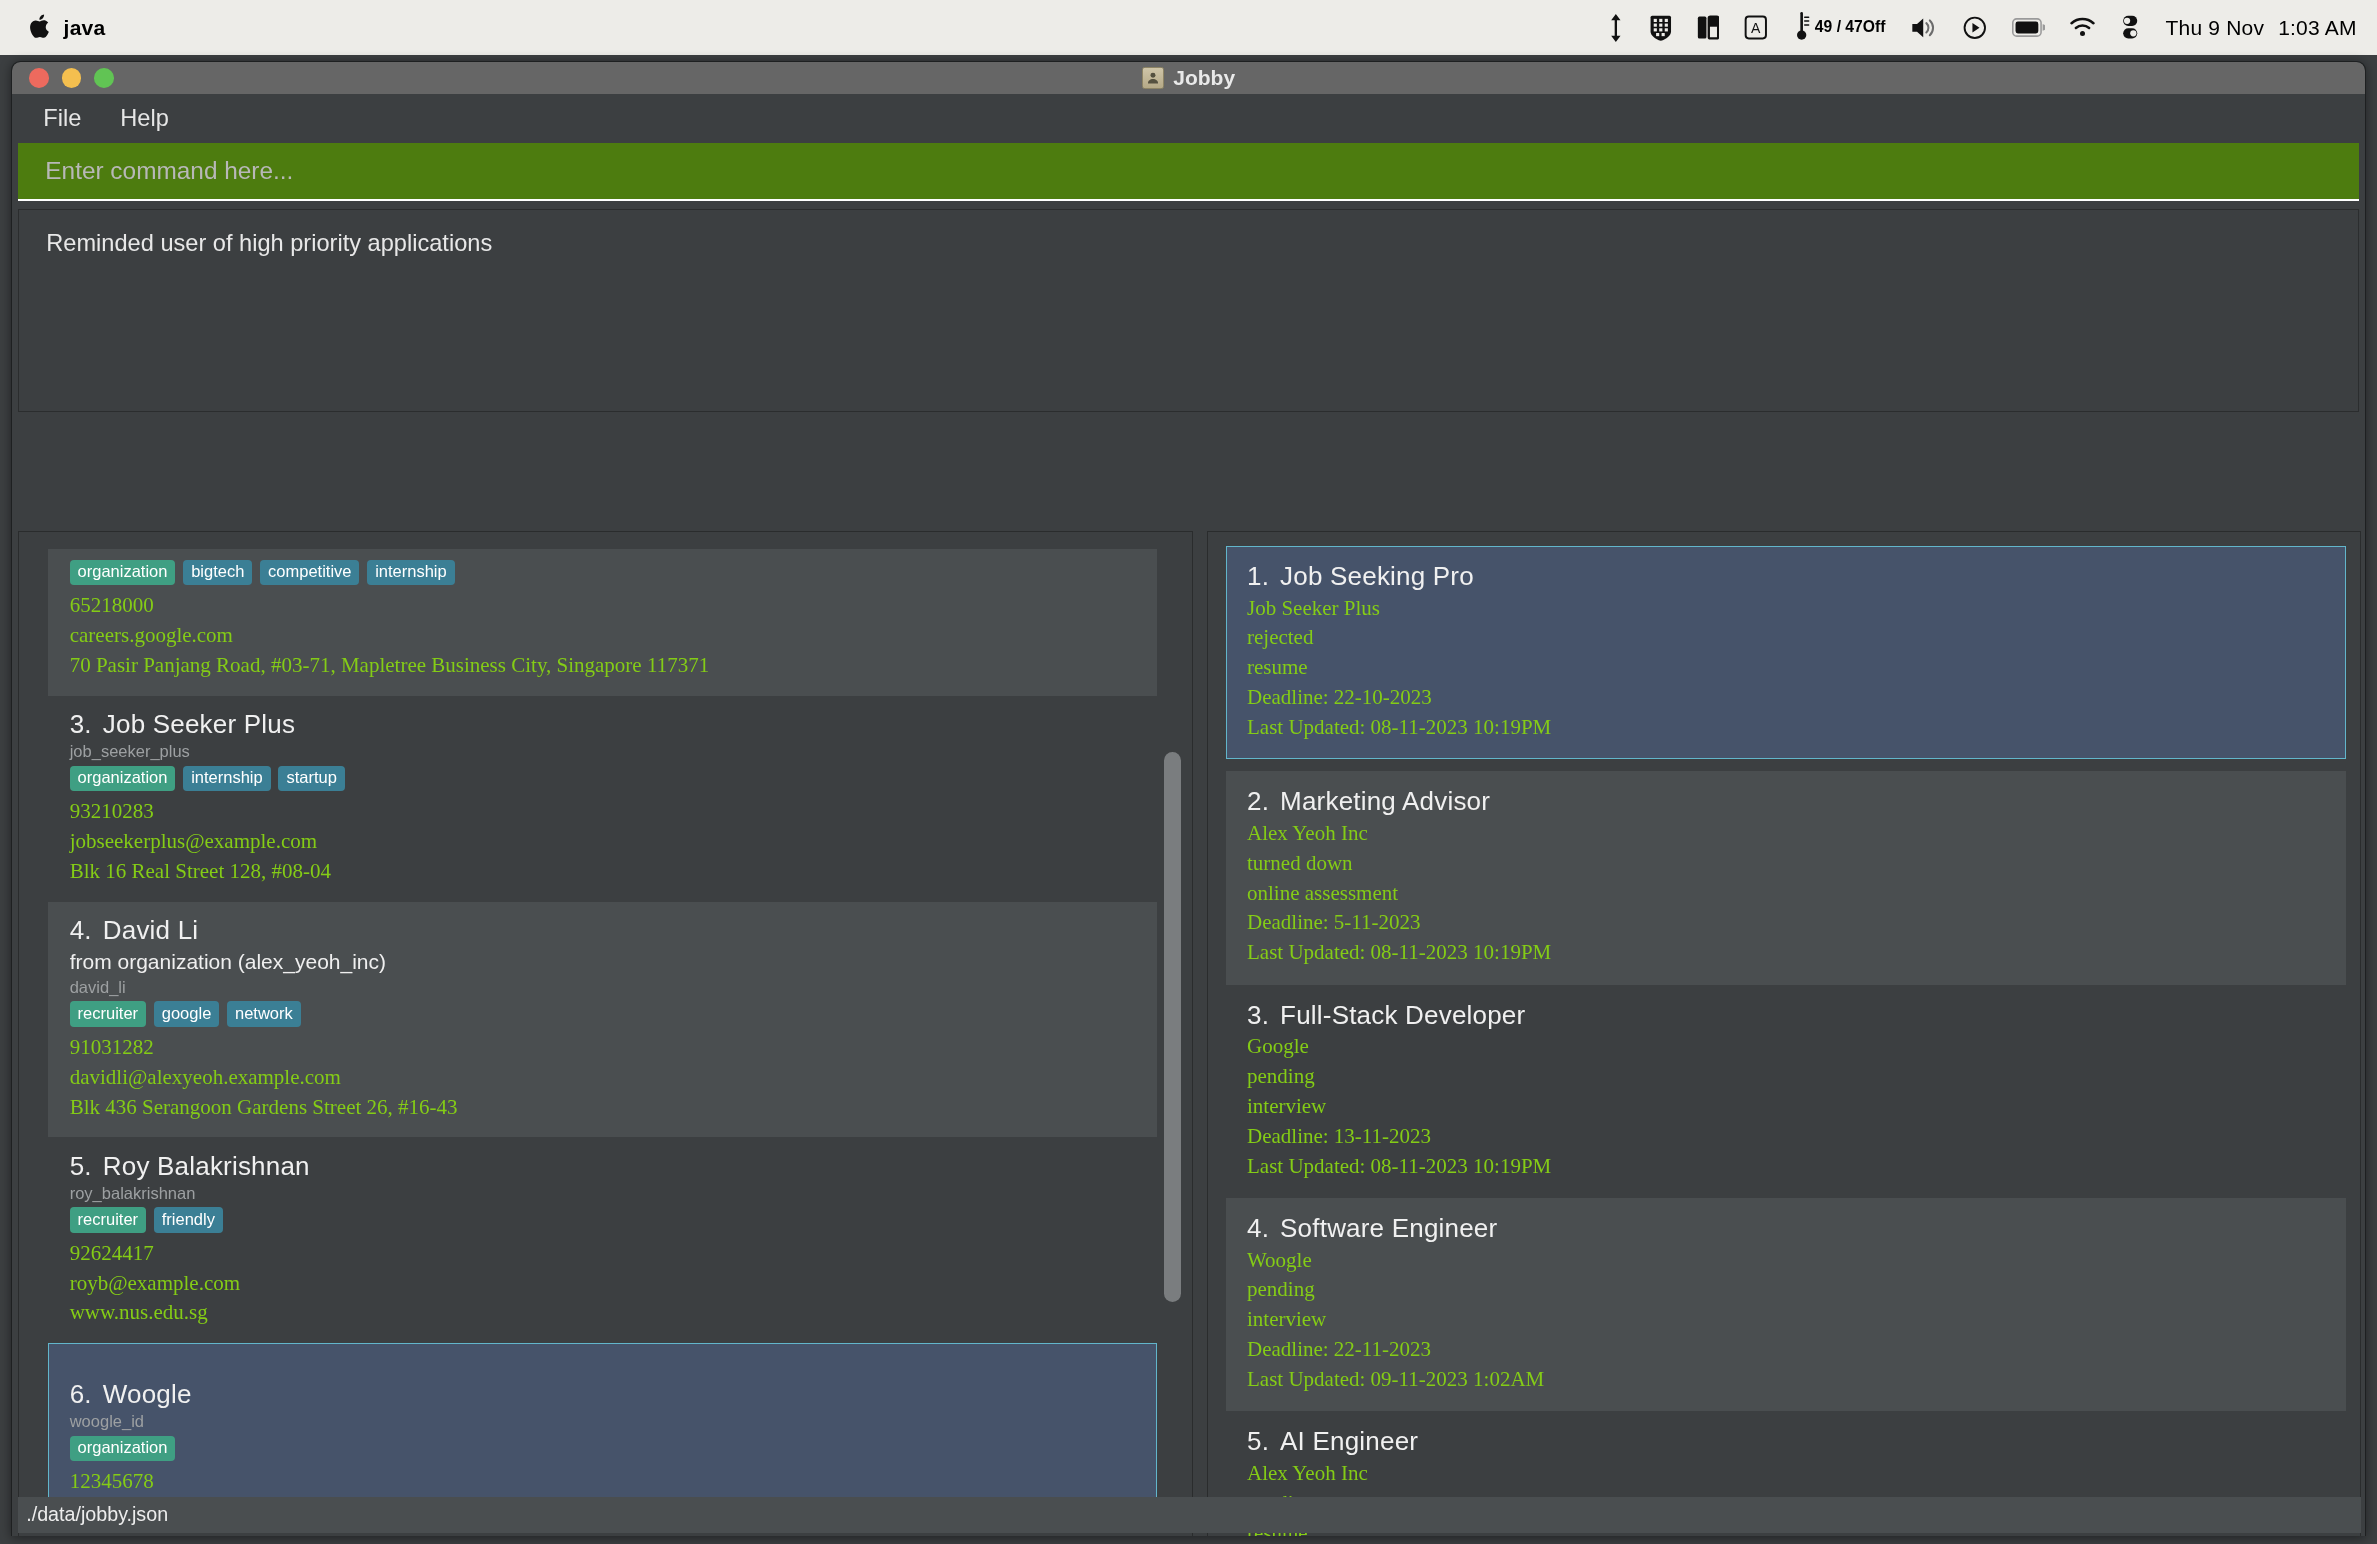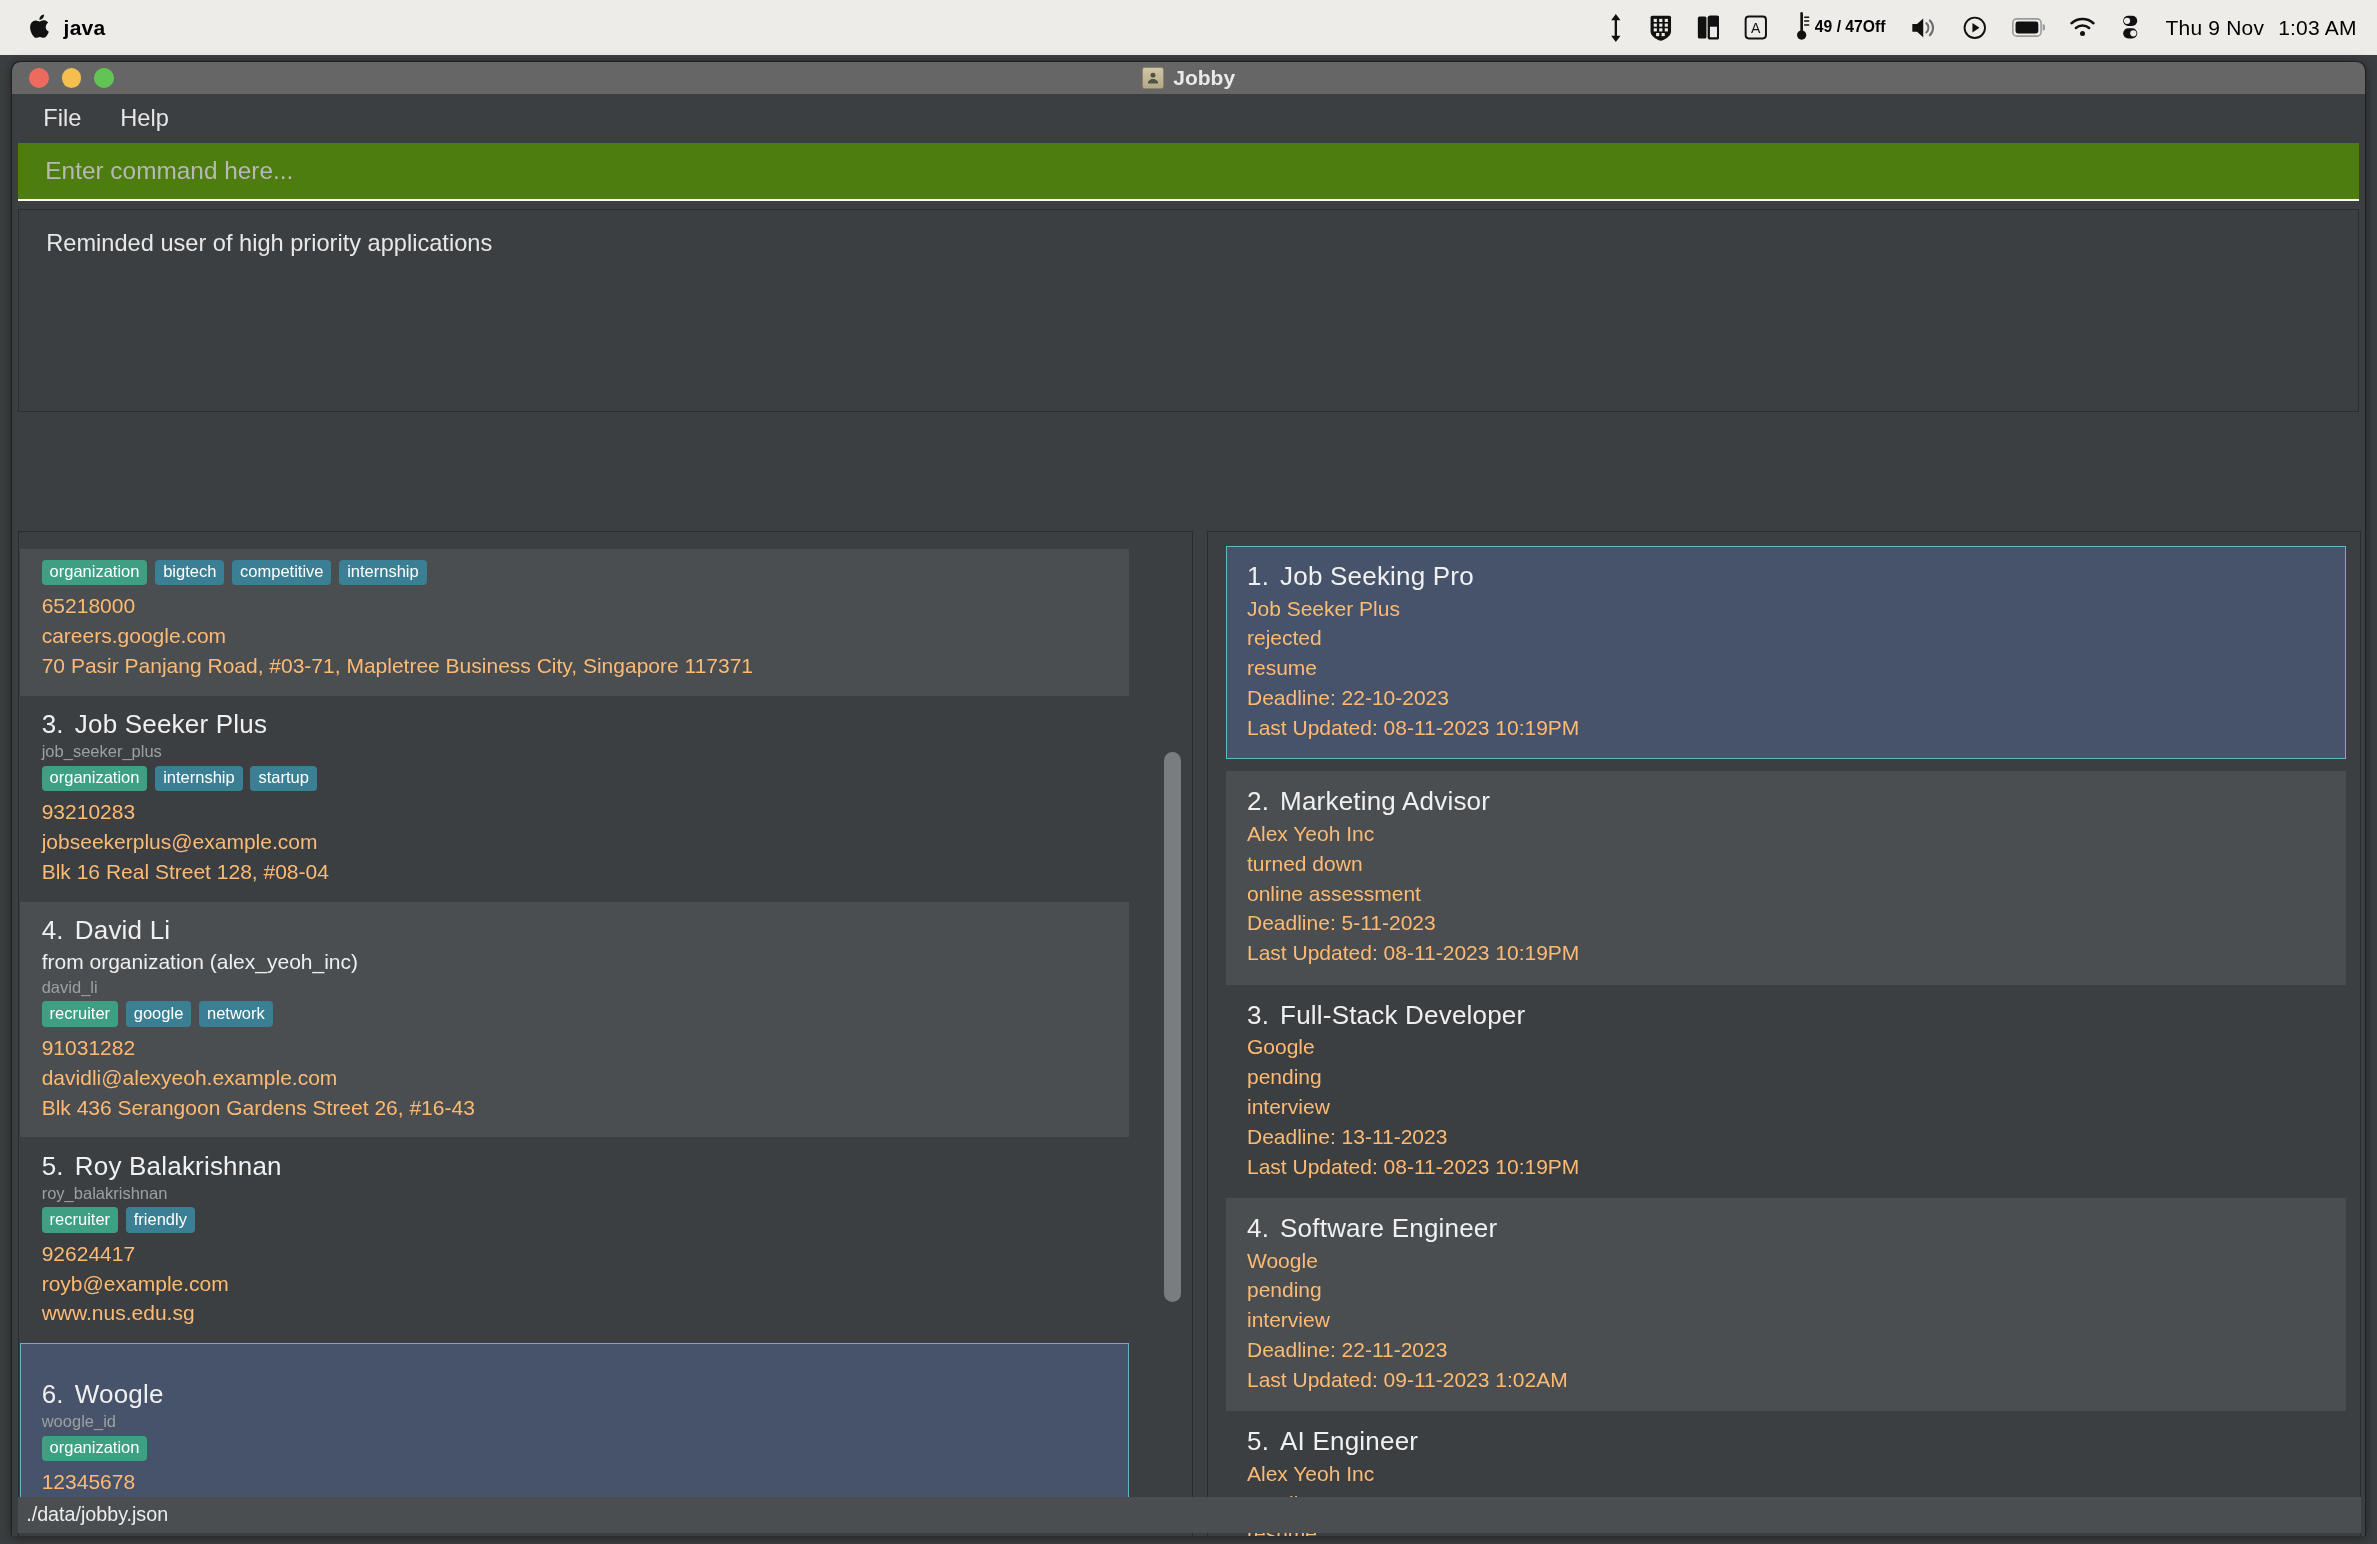--- a/index.html
+++ b/index.html
@@ -105,21 +105,21 @@
     display: flex; gap: 14px;
   }
   .panel {
     background: #3c3f41; border: 0.8px solid #2a2c2d;
     position: relative; overflow: hidden;
   }
   #left-panel { width: 1175px; }
   #right-panel { width: 1154px; }
 
   .list-inner {
-    position: absolute; left: 1px; top: 17.3px;
+    position: absolute; left: 29px; top: 17.3px;
     width: 1109px;
   }
   #right-panel .list-inner { left: 17.3px; width: 1120px; top: 14px; }
 
   
   .card {
     padding: 12.6px 20.4px 14px 20.4px;
     color: #f0f0f0;
     border: 1.6px solid transparent;
   }
@@ -134,21 +134,21 @@
   .card-title .num { margin-right: 11px; }
   .card-sub { font-size: 21px; color: #efefef; line-height: 1.35; }
   .card-id { font-size: 16.5px; color: #9da0a2; margin: 1.6px 0 4.7px 0; }
   .tagrow { display: flex; flex-wrap: wrap; gap: 7.9px; margin: 4.7px 0 6.3px 0; }
   .tag {
     font-size: 16.5px; color: #ffffff; padding: 2.4px 7.9px 3.1px 7.9px;
     border-radius: 3.9px; line-height: 1.2;
   }
   .tag.green { background: #3f9f83; }
   .tag.blue  { background: #3b7f95; }
-  .field { font-size: 21px; color: #fdba74; line-height: 1.42; }
+  .field { font-size: 21px; color: #84cc16; line-height: 1.42; font-family: Liberation Serif, serif; }
 
   
   #clip-top { overflow: hidden; }
 
   
   .vscroll {
     position: absolute; right: 9.4px; width: 17.3px;
     background: transparent;
   }
   .vthumb {

